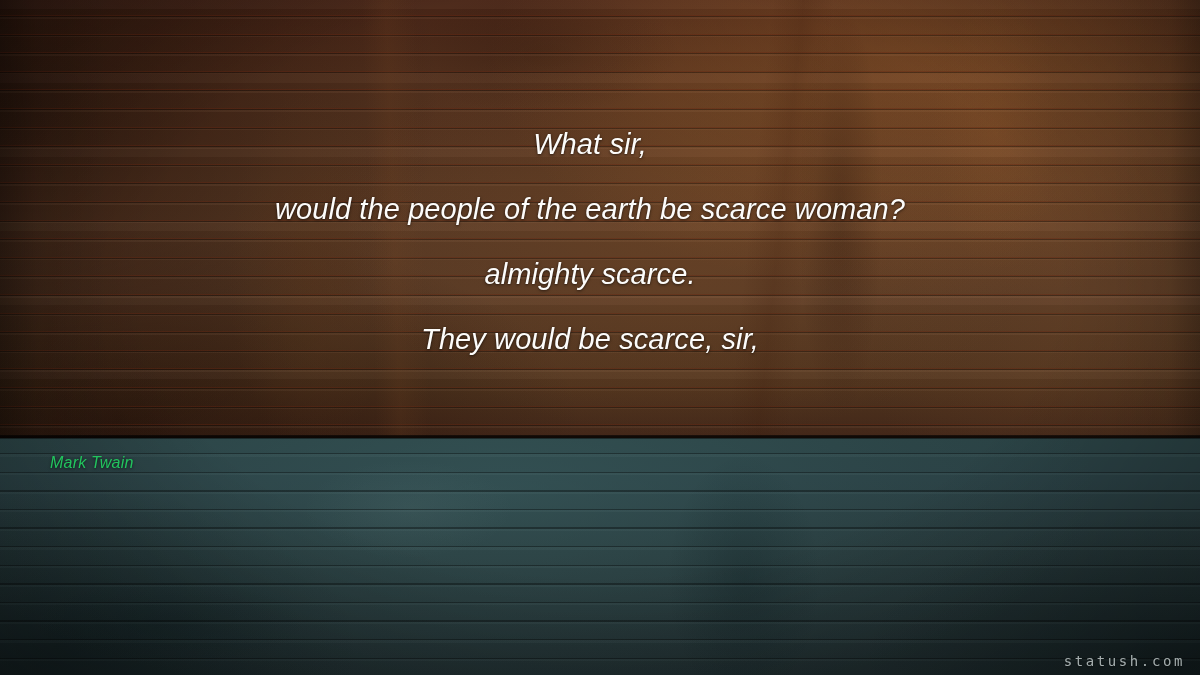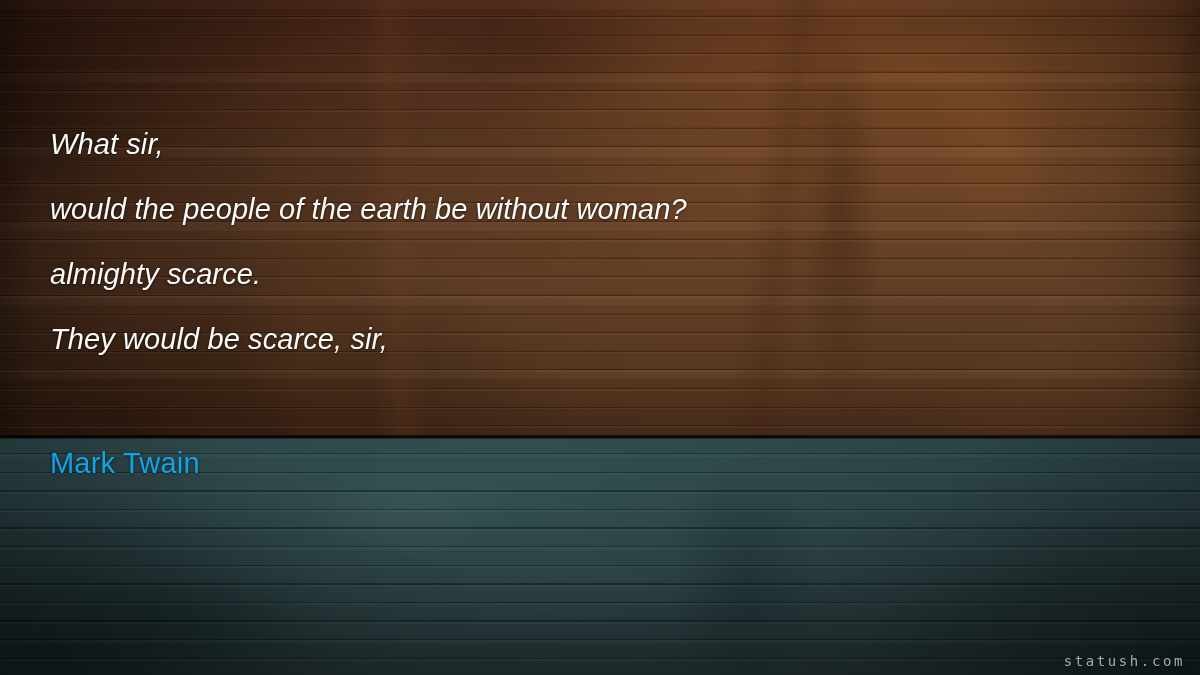--- a/index.html
+++ b/index.html
@@ -163,40 +163,42 @@
       radial-gradient(ellipse 880px 560px at 50% 42%, rgba(0,0,0,0) 52%, rgba(0,0,0,0.30) 88%, rgba(0,0,0,0.45) 100%);
   }
 
   
   .quote {
     position: absolute;
     left: 50px;
     top: 112px;
     width: 1080px;
     z-index: 5;
+    text-align: center;
   }
 
   .quote-line {
     color: #fdfcfa;
     font-style: italic;
     font-size: 29px;
     line-height: 65px;
     font-weight: 400;
     letter-spacing: 0.1px;
     white-space: nowrap;
     text-shadow: 0 1px 3px rgba(0,0,0,0.55), 0 0 1px rgba(0,0,0,0.4);
   }
 
   .author {
     position: absolute;
     left: 50px;
     top: 448px;
     z-index: 5;
-    color: #0ea5e9;
-    font-size: 29px;
+    color: #22c55e;
+    font-style: italic;
+    font-size: 16px;
     line-height: 30px;
     letter-spacing: 0.2px;
     text-shadow: 0 1px 3px rgba(0,0,0,0.6);
   }
 
   .watermark {
     position: absolute;
     right: 15px;
     bottom: 6px;
     z-index: 5;
@@ -225,21 +227,21 @@
   <div class="band-bottom">
     <div class="base"></div>
     <div class="blotch"></div>
     <div class="rules"></div>
   </div>
 
   <div class="seam"></div>
 
   <div class="quote">
     <div class="quote-line">What sir,</div>
-    <div class="quote-line">would the people of the earth be without woman?</div>
+    <div class="quote-line">would the people of the earth be scarce woman?</div>
     <div class="quote-line">almighty scarce.</div>
     <div class="quote-line">They would be scarce, sir,</div>
   </div>
 
   <div class="author">Mark Twain</div>
 
   <div class="watermark">statush.com</div>
 
   <div class="vignette"></div>
 

